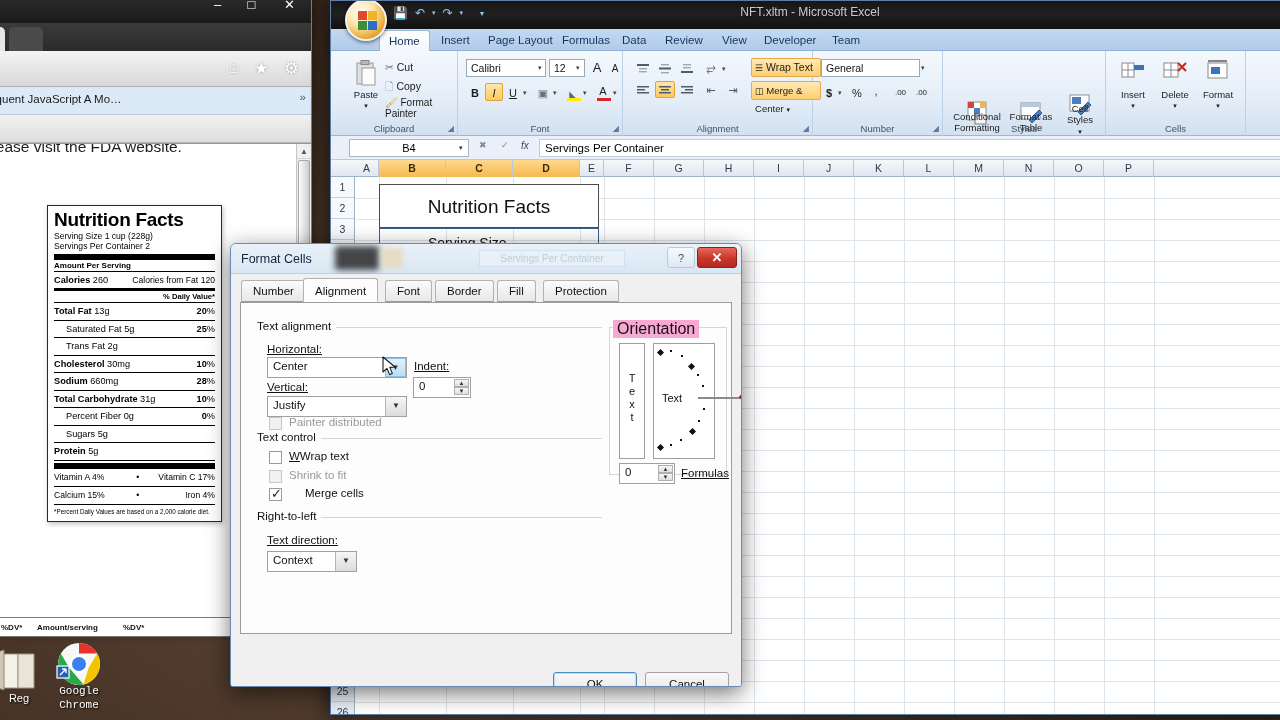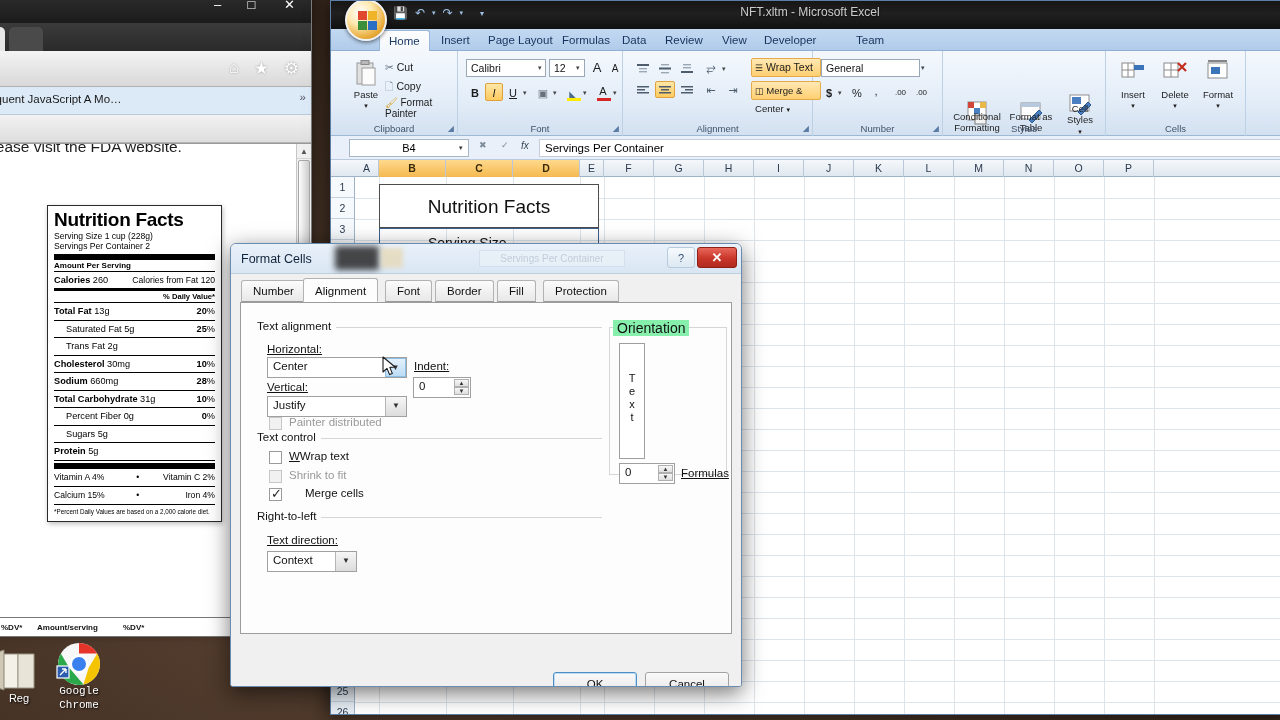--- a/index.html
+++ b/index.html
@@ -452,21 +452,21 @@
         <span></span>
       </div>
       <div class="rule-thin"></div>
     </div>
 
   <div class="rule-thick"></div>
   <div id="nf-vits">
       <div class="nf-vit">
         <span>Vitamin A 4%</span>
         <span>•</span>
-        <span>Vitamin C 2%</span>
+        <span>Vitamin C 17%</span>
       </div>
       <div class="rule-thin"></div>
       <div class="nf-vit">
         <span>Calcium 15%</span>
         <span>•</span>
         <span>Iron 4%</span>
       </div>
     </div>
   <div class="rule-thin"></div>
   <div class="nf-foot">*Percent Daily Values are based on a 2,000 calorie diet.</div>
@@ -502,21 +502,21 @@
 
   <div id="ribbon-tabs">
     <div class="rtab active" style="left:48px;">Home</div>
     <div class="rtab" style="left:101px;">Insert</div>
     <div class="rtab" style="left:148px;">Page Layout</div>
     <div class="rtab" style="left:222px;">Formulas</div>
     <div class="rtab" style="left:282px;">Data</div>
     <div class="rtab" style="left:325px;">Review</div>
     <div class="rtab" style="left:382px;">View</div>
     <div class="rtab" style="left:424px;">Developer</div>
-    <div class="rtab" style="left:516px;">Team</div>
+    <div class="rtab" style="left:492px;">Team</div>
   </div>
 
   <div id="ribbon">
 
     <div class="rgroup" style="left:0; width:127px;">
       <div class="bigbtn" style="left:8px; top:8px;">
         <span class="ic">
           <svg width="26" height="28" viewBox="0 0 26 28">
             <rect x="4" y="4" width="16" height="21" fill="#dfe0df" stroke="#9a9a9a"></rect>
             <rect x="8" y="1.5" width="8" height="4" fill="#b8b8b8" stroke="#8a8a8a"></rect>
@@ -919,26 +919,43 @@
       </div>
 
       <div class="lbl" style="left:26px; top:231px;"><u>Text direction:</u></div>
       <div class="combo" style="left:26px; top:248px; width:90px;">
         <span class="val">Context</span>
         <span class="arrowbtn">▼</span>
       </div>
 
       <div id="orientbox" style="left:368px; top:12px; width:118px; height:160px;">
         <div style="position:absolute;left:0;top:12px;right:0;bottom:0;border:1px solid #d6d6d6;"></div>
-        <div style="position:absolute;left:4px;top:5px;background:#86efac;padding:0 4px;font-size:14px;">Orientation</div>
+        <div style="position:absolute;left:4px;top:5px;background:#f9a8d4;padding:0 4px;font-size:16px;">Orientation</div>
 
         <div id="ortext-vert" style="left:10px; top:28px; width:26px; height:116px;">
           <span style="display:block;">T<br>e<br>x<br>t</span>
         </div>
 
+        <div id="ordial" style="left:44px; top:28px; width:62px; height:116px;">
+          <span class="dottext">Text</span>
+          <span class="needle"></span>
+          <span class="knob"></span>
+          <span class="odot big" style="left:4px;  top:6px;"></span>
+          <span class="odot sm" style="left:16px; top:6px;"></span>
+          <span class="odot sm" style="left:27px; top:11px;"></span>
+          <span class="odot big" style="left:35px; top:20px;"></span>
+          <span class="odot sm" style="left:43px; top:30px;"></span>
+          <span class="odot sm" style="left:48px; top:41px;"></span>
+          <span class="odot sm" style="left:49px; top:64px;"></span>
+          <span class="odot sm" style="left:44px; top:76px;"></span>
+          <span class="odot big" style="left:36px; top:85px;"></span>
+          <span class="odot sm" style="left:26px; top:95px;"></span>
+          <span class="odot sm" style="left:16px; top:100px;"></span>
+          <span class="odot big" style="left:4px;  top:101px;"></span>
+        </div>
 
         <div class="spin" id="degspin" style="left:10px; top:148px; width:56px;">
           <span class="val">0</span>
           <span class="btns">
             <div>▲</div>
             <div>▼</div>
           </span>
         </div>
         <div class="lbl" style="left:72px; top:152px;"><u>Formulas</u></div>
       </div>

